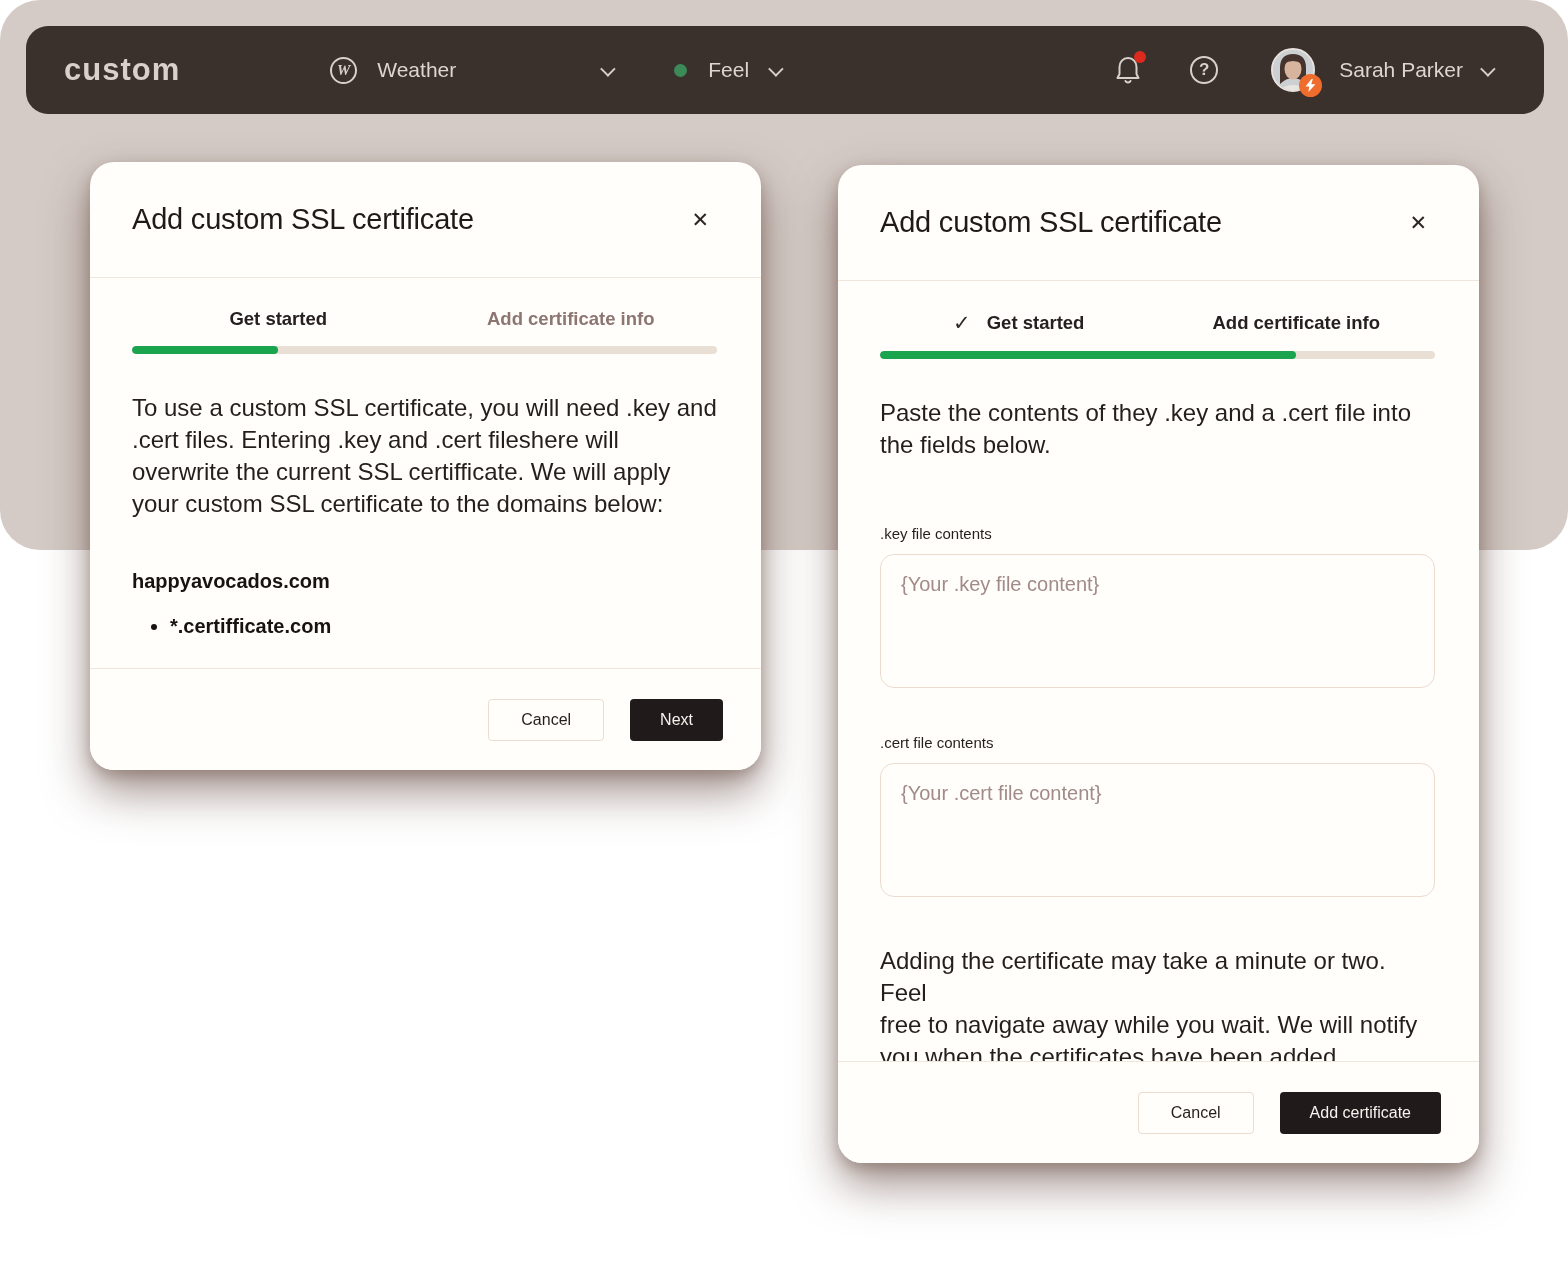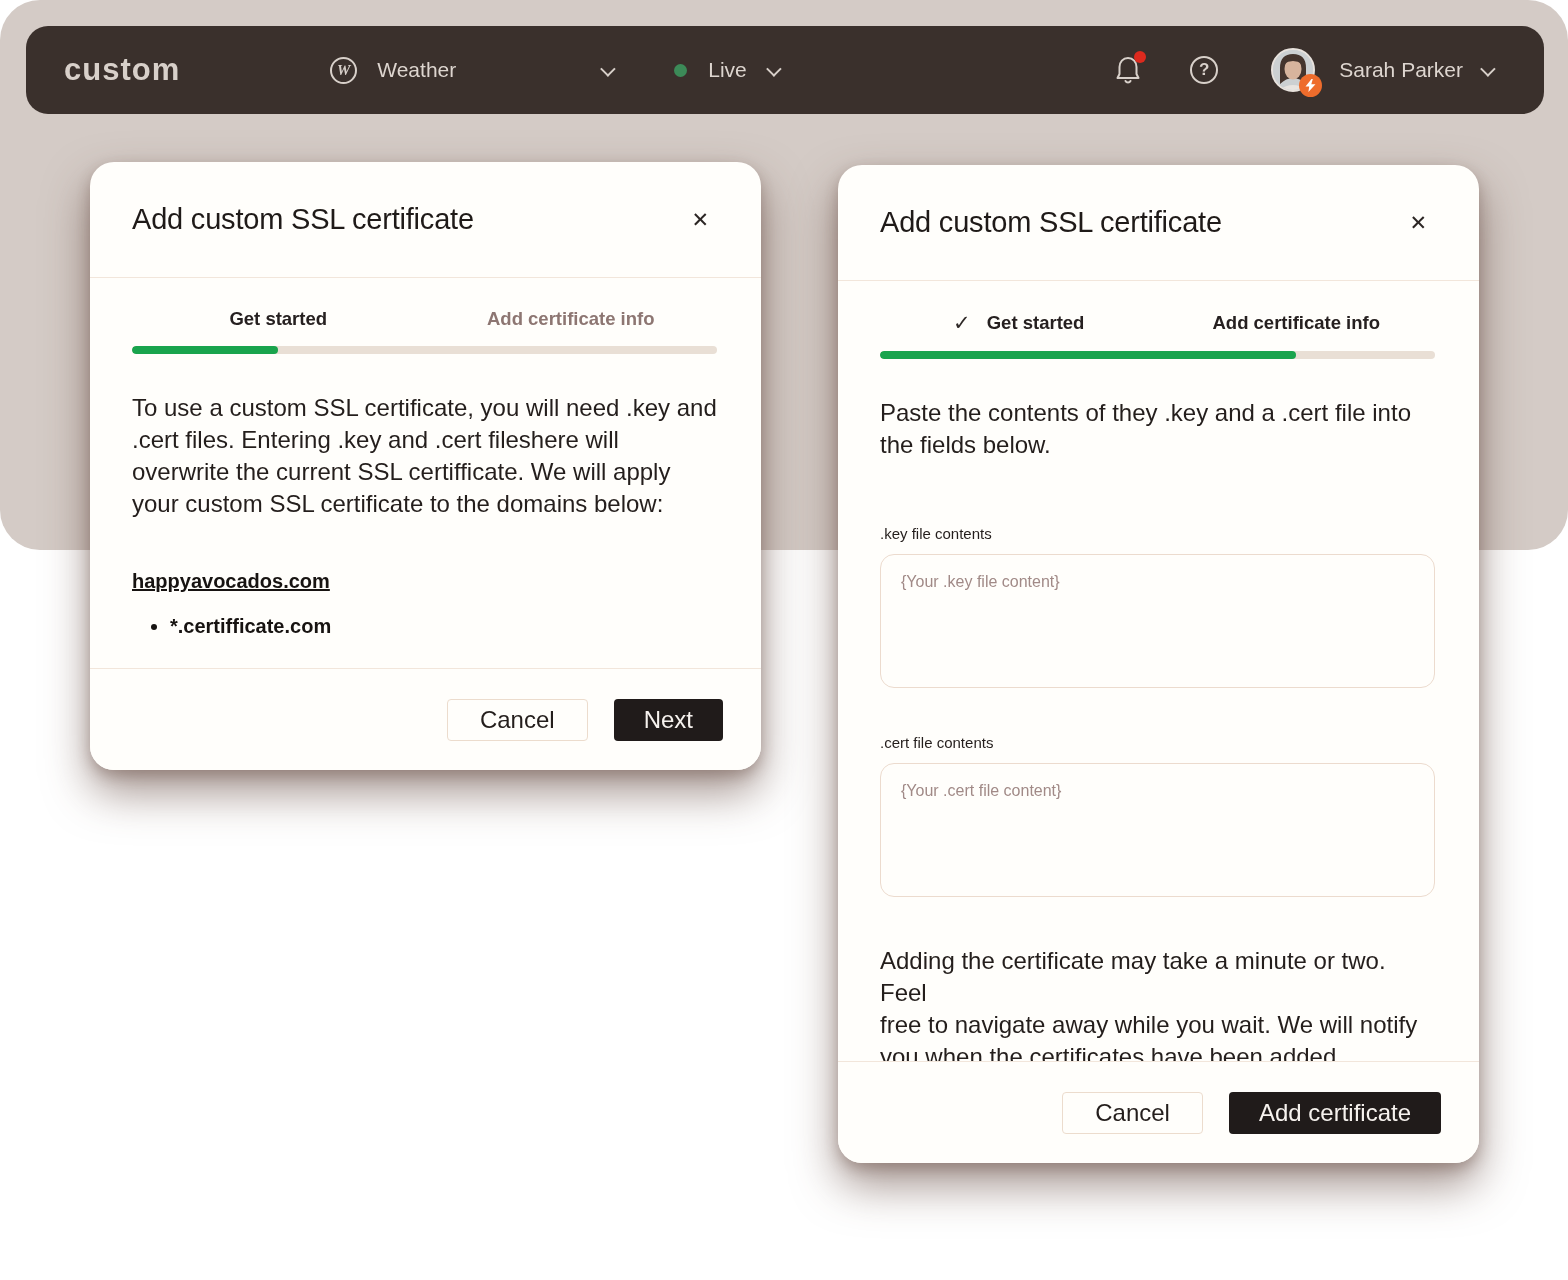--- a/index.html
+++ b/index.html
@@ -107,43 +107,43 @@
   .progress-track {
     margin-top:16px; height:8px; border-radius:4px; background:#e9dfd5;
     overflow:hidden;
   }
   .progress-fill { height:100%; border-radius:4px; background:#19a44d; }
 
   .para {
     margin-top:38px; font-size:24px; line-height:32px; color:#241e1c;
     white-space:pre-line;
   }
-  .domain-name { margin-top:50px; font-size:20px; font-weight:700; color:#171311;text-decoration:underline; }
+  .domain-name { margin-top:50px; font-size:20px; font-weight:700; color:#171311; }
   .domain-list { margin-top:14px; padding-left:38px; }
   .domain-list li { font-size:20px; font-weight:700; color:#171311; line-height:38px; }
 
   .field-label { margin-top:64px; font-size:15px; color:#241e1c; }
   textarea.cert-input {
     margin-top:12px; width:100%; height:134px; resize:none;
     border:1.5px solid #ecdbce; border-radius:14px; background:#fffefb;
     padding:18px 20px; font-family:"Liberation Sans", sans-serif;
-    font-size:16px; color:#241e1c; outline:none; display:block;
+    font-size:20px; color:#241e1c; outline:none; display:block;
   }
   textarea.cert-input::placeholder { color:#a18a87; }
   .label-cert { margin-top:46px; }
   .note { margin-top:48px; }
 
   .modal-footer {
     position:absolute; left:0; right:0; bottom:0; height:102px;
     border-top:1px solid #f2e6db;
     display:flex; align-items:center; justify-content:flex-end;
     gap:26px; padding:0 38px; border-radius:0 0 24px 24px; background:#fffefb;
   }
   .btn {
-    height:42px; border-radius:4px; font-size:24px; font-family:"Liberation Sans", sans-serif;
+    height:42px; border-radius:4px; font-size:16px; font-family:"Liberation Sans", sans-serif;
     display:flex; align-items:center; justify-content:center; cursor:pointer; border:none;
   }
   .btn-secondary {
     background:#fffefb; border:1.5px solid #ecdccd; color:#241e1c; padding:0 32px;
   }
   .btn-primary { background:#201b1a; color:#f6f2ee; padding:0 30px; font-weight:500; }
 </style>
 </head>
 <body>
 
@@ -155,21 +155,21 @@
     <div class="logo">custom</div>
 
     <div class="nav-group site-group">
       <span class="wp-icon">W</span>
       <span class="nav-label">Weather</span>
       <span class="chev"></span>
     </div>
 
     <div class="nav-group env-group">
       <span class="env-dot"></span>
-      <span class="nav-label">Live</span>
+      <span class="nav-label">Feel</span>
       <span class="chev"></span>
     </div>
 
     <div class="nav-right">
       <div class="icon-btn bell-wrap">
         <svg width="28" height="30" viewBox="0 0 28 30">
           <path d="M14 3 C9 3 5.5 7 5.5 12 L5.5 19 L3.5 23 L24.5 23 L22.5 19 L22.5 12 C22.5 7 19 3 14 3 Z" fill="none" stroke="#d8d0ca" stroke-width="2" stroke-linejoin="round"></path>
           <path d="M11.5 26 A2.8 2.8 0 0 0 16.5 26" fill="none" stroke="#d8d0ca" stroke-width="2" stroke-linecap="round"></path>
         </svg>
         <span class="bell-dot"></span>

